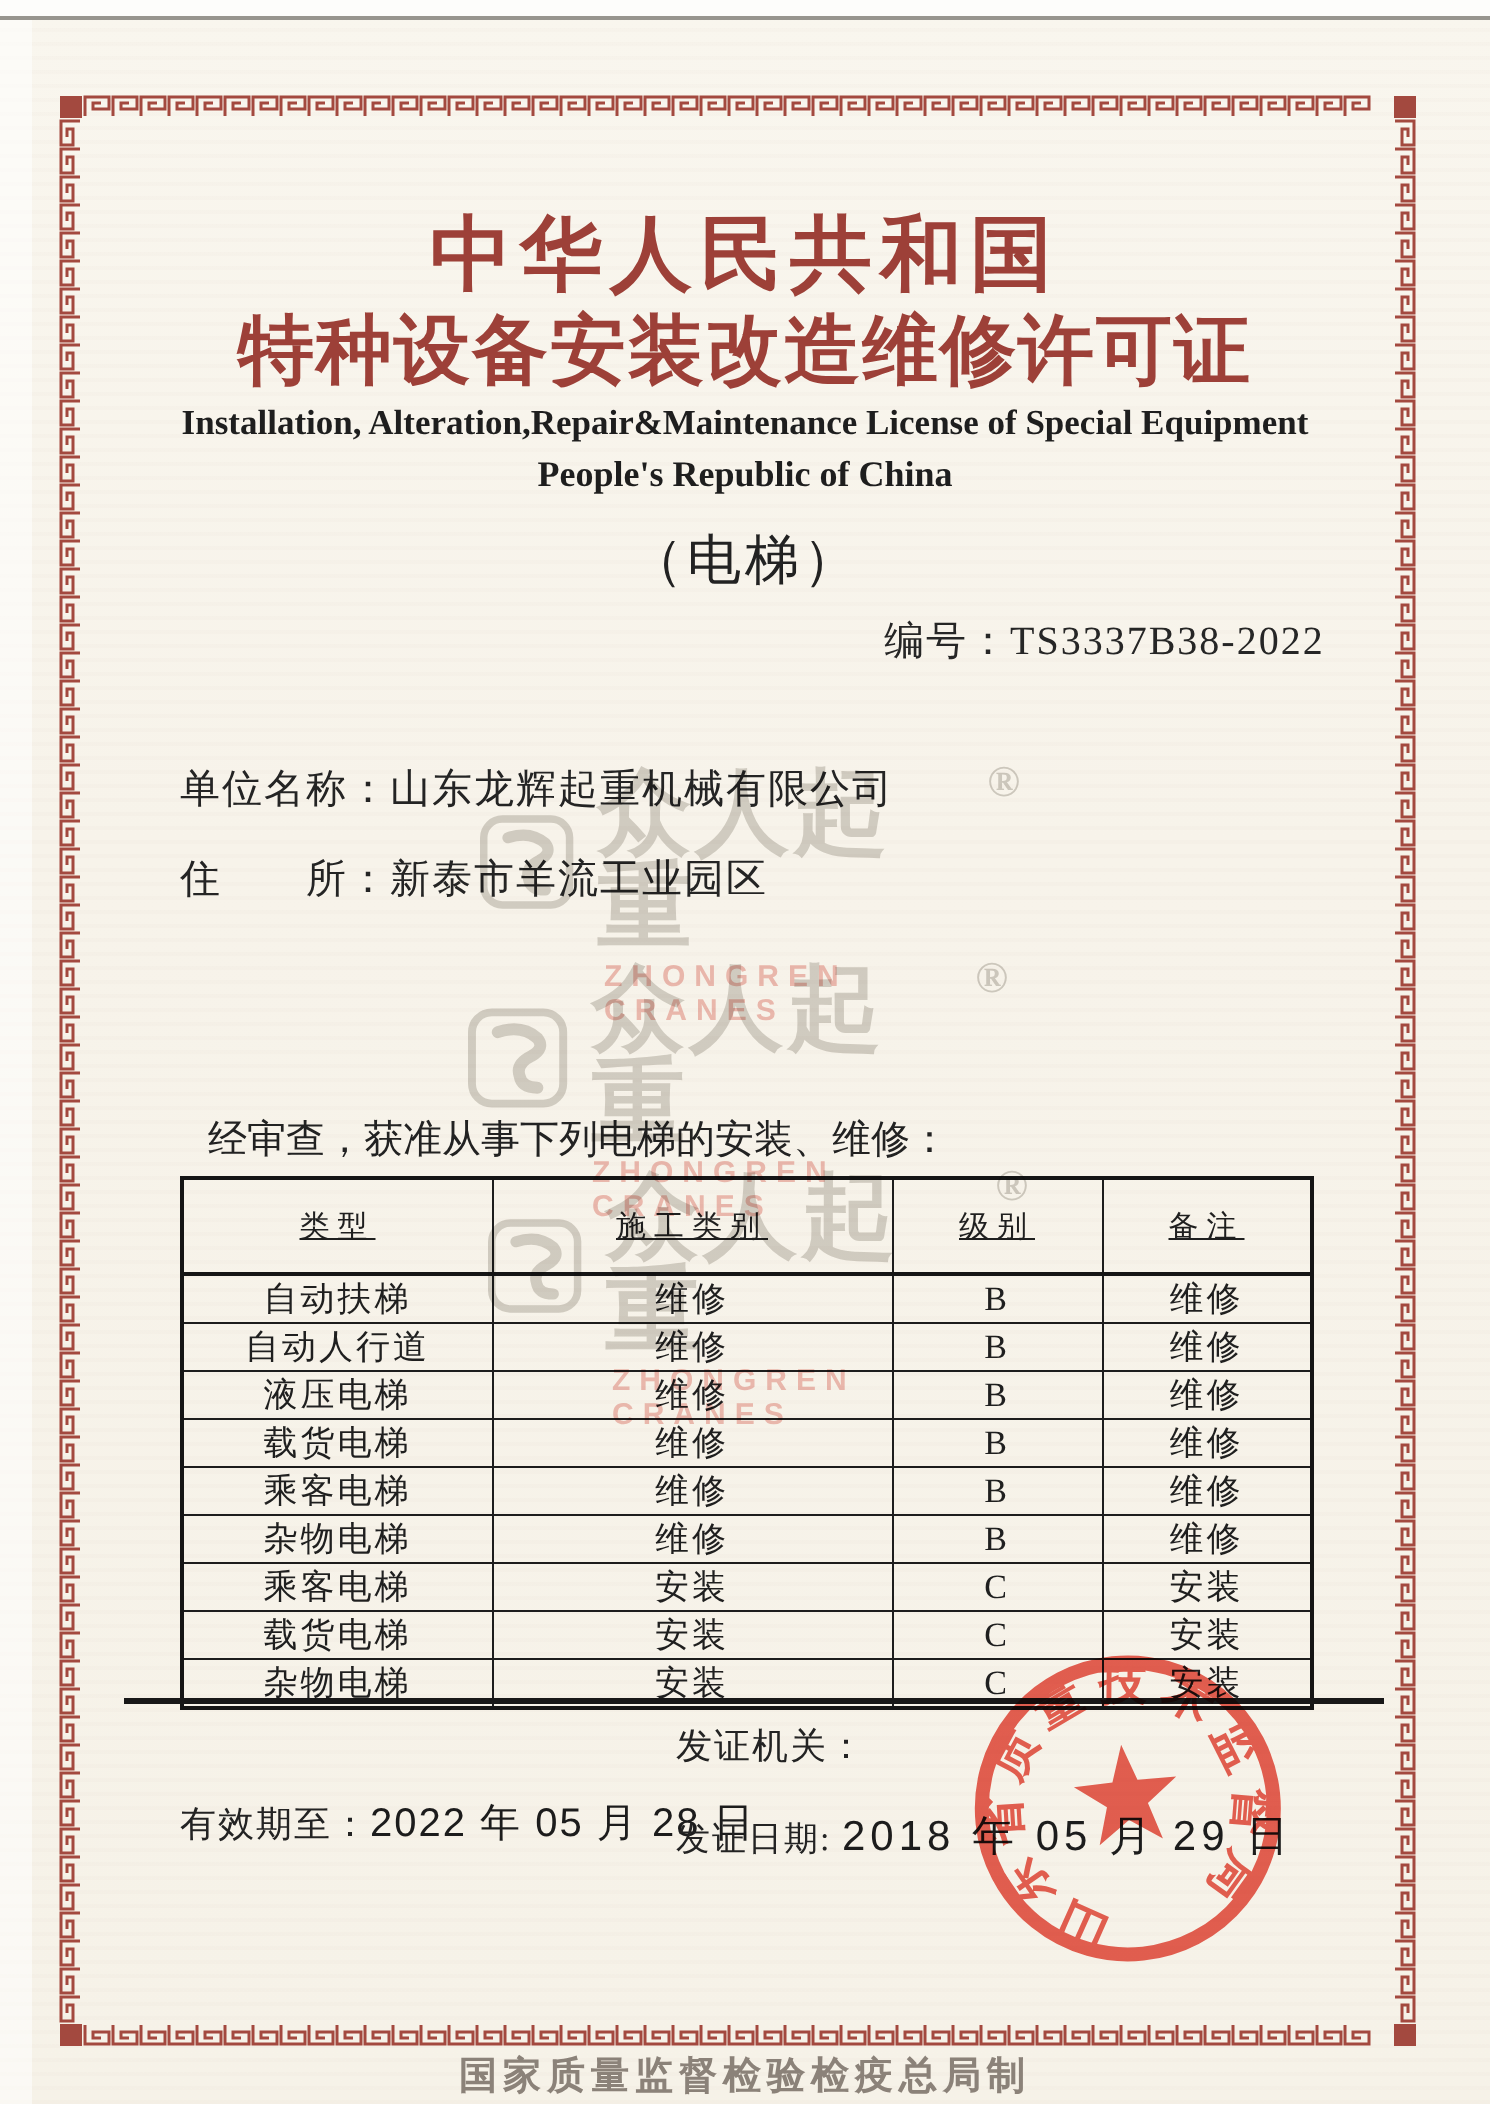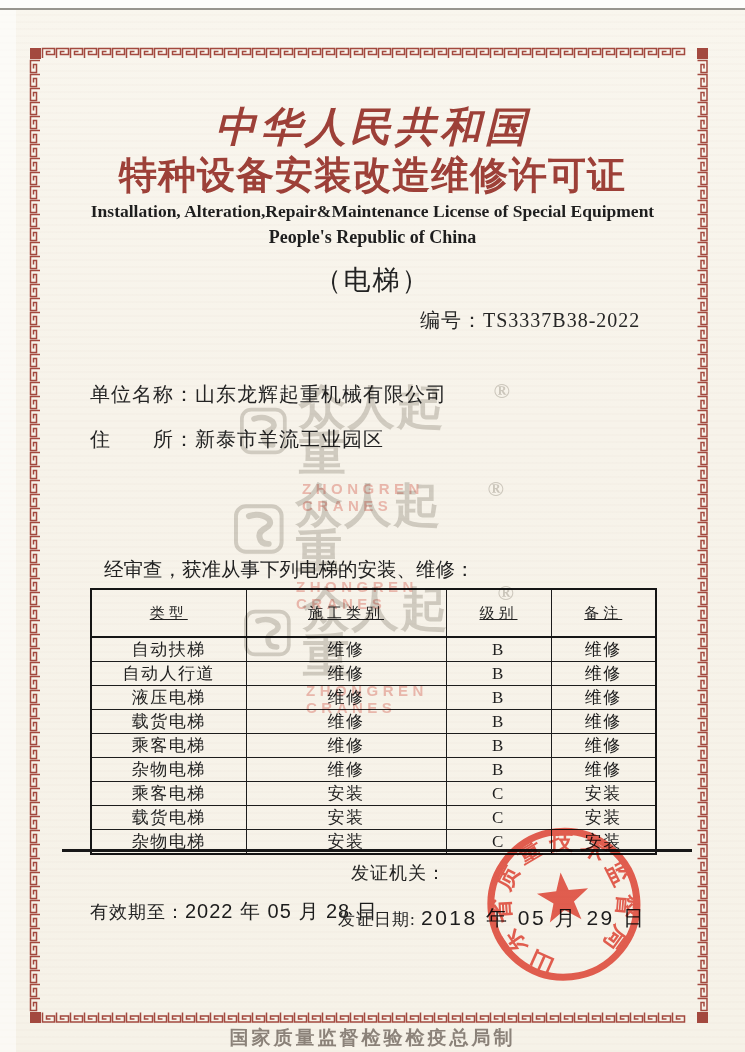--- a/index.html
+++ b/index.html
@@ -19,28 +19,28 @@
   
   .scan-top-white{position:absolute;left:0;top:0;width:745px;height:8px;background:#fdfdfb;}
   .scan-top-line{position:absolute;left:0;top:8px;width:745px;height:2px;background:#97958e;}
   .scan-left-strip{position:absolute;left:0;top:10px;width:16px;height:1042px;background:rgba(255,255,255,0.55);}
 
   .abs{position:absolute;}
   .center{left:0;width:745px;text-align:center;}
 
   
   .title-cn{font-weight:bold;color:#9d4038;letter-spacing:4px;}
-  .t1{top:100px;font-size:41px;font-style:italic;}
+  .t1{top:100px;font-size:41px;}
   .t2{top:150px;font-size:38px;letter-spacing:1px;}
   .title-en{font-weight:bold;color:#1e1e1e;}
   .e1{top:201px;font-size:17.5px;}
   .e2{top:227px;font-size:18px;}
   .category{top:262px;font-size:27px;color:#222;letter-spacing:2px;}
 
-  .license-no{top:307px;left:420px;font-size:20px;color:#262626;letter-spacing:1px;}
+  .license-no{top:307px;left:442px;font-size:20px;color:#262626;letter-spacing:1px;}
 
   .field-line{font-size:20px;color:#242424;letter-spacing:1px;}
   .fl1{left:90px;top:381px;}
   .fl2{left:90px;top:426px;}
   .statement{left:104px;top:556px;font-size:19.5px;color:#222;}
 
   
   #lic-table{position:absolute;left:90px;top:588px;border-collapse:collapse;table-layout:fixed;width:565px;background:transparent;}
   #lic-table th,#lic-table td{
     border:1.5px solid #1d1d1d;color:#1f1f1f;
@@ -49,21 +49,21 @@
     overflow:hidden;white-space:nowrap;
   }
   #lic-table{border:2.5px solid #151515;}
   #lic-table th{height:46px;font-size:15px;font-weight:normal;letter-spacing:4px;border-bottom:2px solid #151515;text-decoration:underline;}
   #lic-table td{height:23px;font-size:17px;letter-spacing:1.5px;}
 
   .heavy-rule{position:absolute;left:62px;top:849px;width:630px;height:2.5px;background:#181818;}
 
   .bottom-label{font-size:18px;color:#232323;letter-spacing:1px;}
   .approval-line{left:90px;top:861px;}
-  .issuer-line{left:338px;top:861px;margin-left:13px;}
+  .issuer-line{left:338px;top:861px;}
   .valid-line{left:90px;top:898px;}
   .issue-line{left:338px;top:904px;font-size:17px;}
   .date-sans{font-family:"Liberation Sans","DejaVu Sans",sans-serif;font-size:20px;color:#1c1c1c;letter-spacing:1px;}
   .issue-line .date-sans{font-size:21px;letter-spacing:2.5px;}
 
   .footer-made{top:1025px;font-size:19px;font-weight:bold;color:#8b8279;letter-spacing:3px;}
 
   
   .wm{position:absolute;width:270px;mix-blend-mode:multiply;pointer-events:none;}
   .wm-row{display:flex;align-items:center;gap:12px;}

